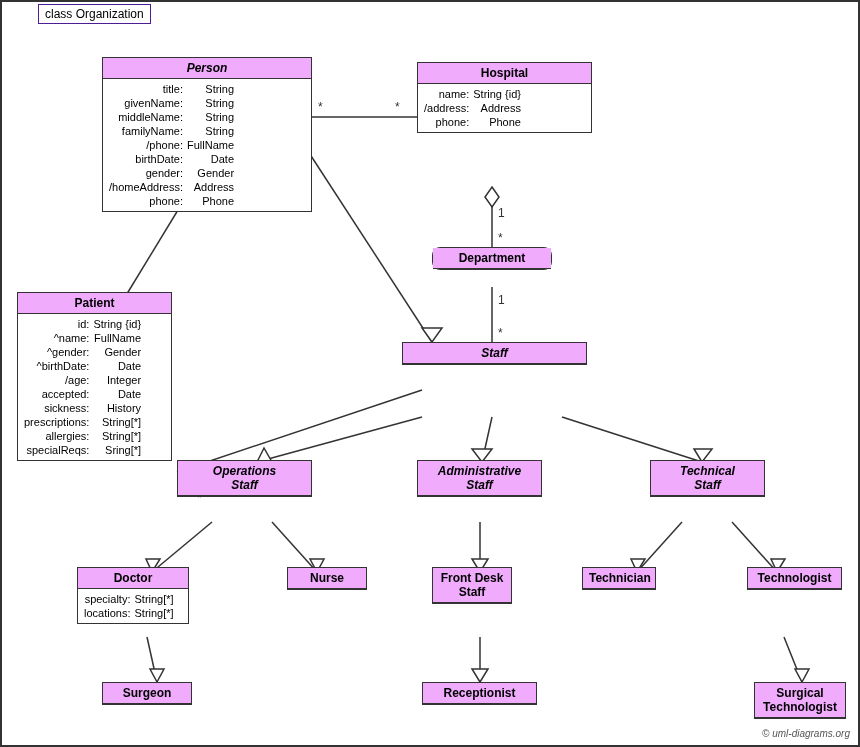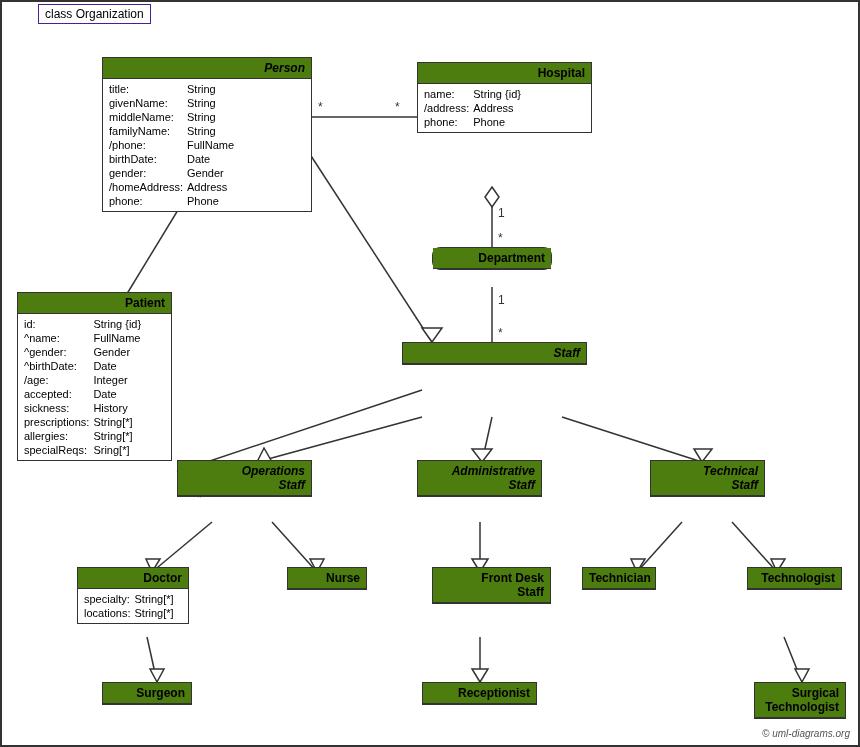--- a/index.html
+++ b/index.html
@@ -29,39 +29,40 @@
       margin-left: 34px;
     }
     .uml-box {
       position: absolute;
       border: 1.5px solid #333;
       background: #fff;
     }
     .uml-box .header {
       border-bottom: 1.5px solid #333;
       padding: 3px 6px;
-      text-align: right;
+      text-align: center;
       font-style: italic;
       font-weight: bold;
-      background: #4d7c0f;
+      background: #f0abfc;
     }
     .uml-box .header.normal {
       font-style: normal;
     }
     .uml-box .body {
       padding: 3px 6px;
     }
     .uml-box .body table {
       border-collapse: collapse;
     }
     .uml-box .body table td {
       padding: 1px 4px 1px 0;
       vertical-align: top;
       white-space: nowrap;
       font-size: 11px;
+      text-align: right;
     }
     svg.arrows {
       position: absolute;
       top: 0; left: 0;
       width: 860px;
       height: 747px;
       pointer-events: none;
     }
     .credit {
       position: absolute;
@@ -302,21 +303,21 @@
             </tr>
       </tbody>
         </table>
     </div>
   </div>
 
   <div class="uml-box" style="left:285px; top:565px; width:80px;">
     <div class="header normal">Nurse</div>
   </div>
 
-  <div class="uml-box" style="left:430px; top:565px; width:119px; text-align:center;">
+  <div class="uml-box" style="left:430px; top:565px; width:80px; text-align:center;">
     <div class="header normal">Front Desk<br>Staff</div>
   </div>
 
   <div class="uml-box" style="left:580px; top:565px; width:74px;">
     <div class="header normal">Technician</div>
   </div>
 
   <div class="uml-box" style="left:745px; top:565px; width:95px;">
     <div class="header normal">Technologist</div>
   </div>

